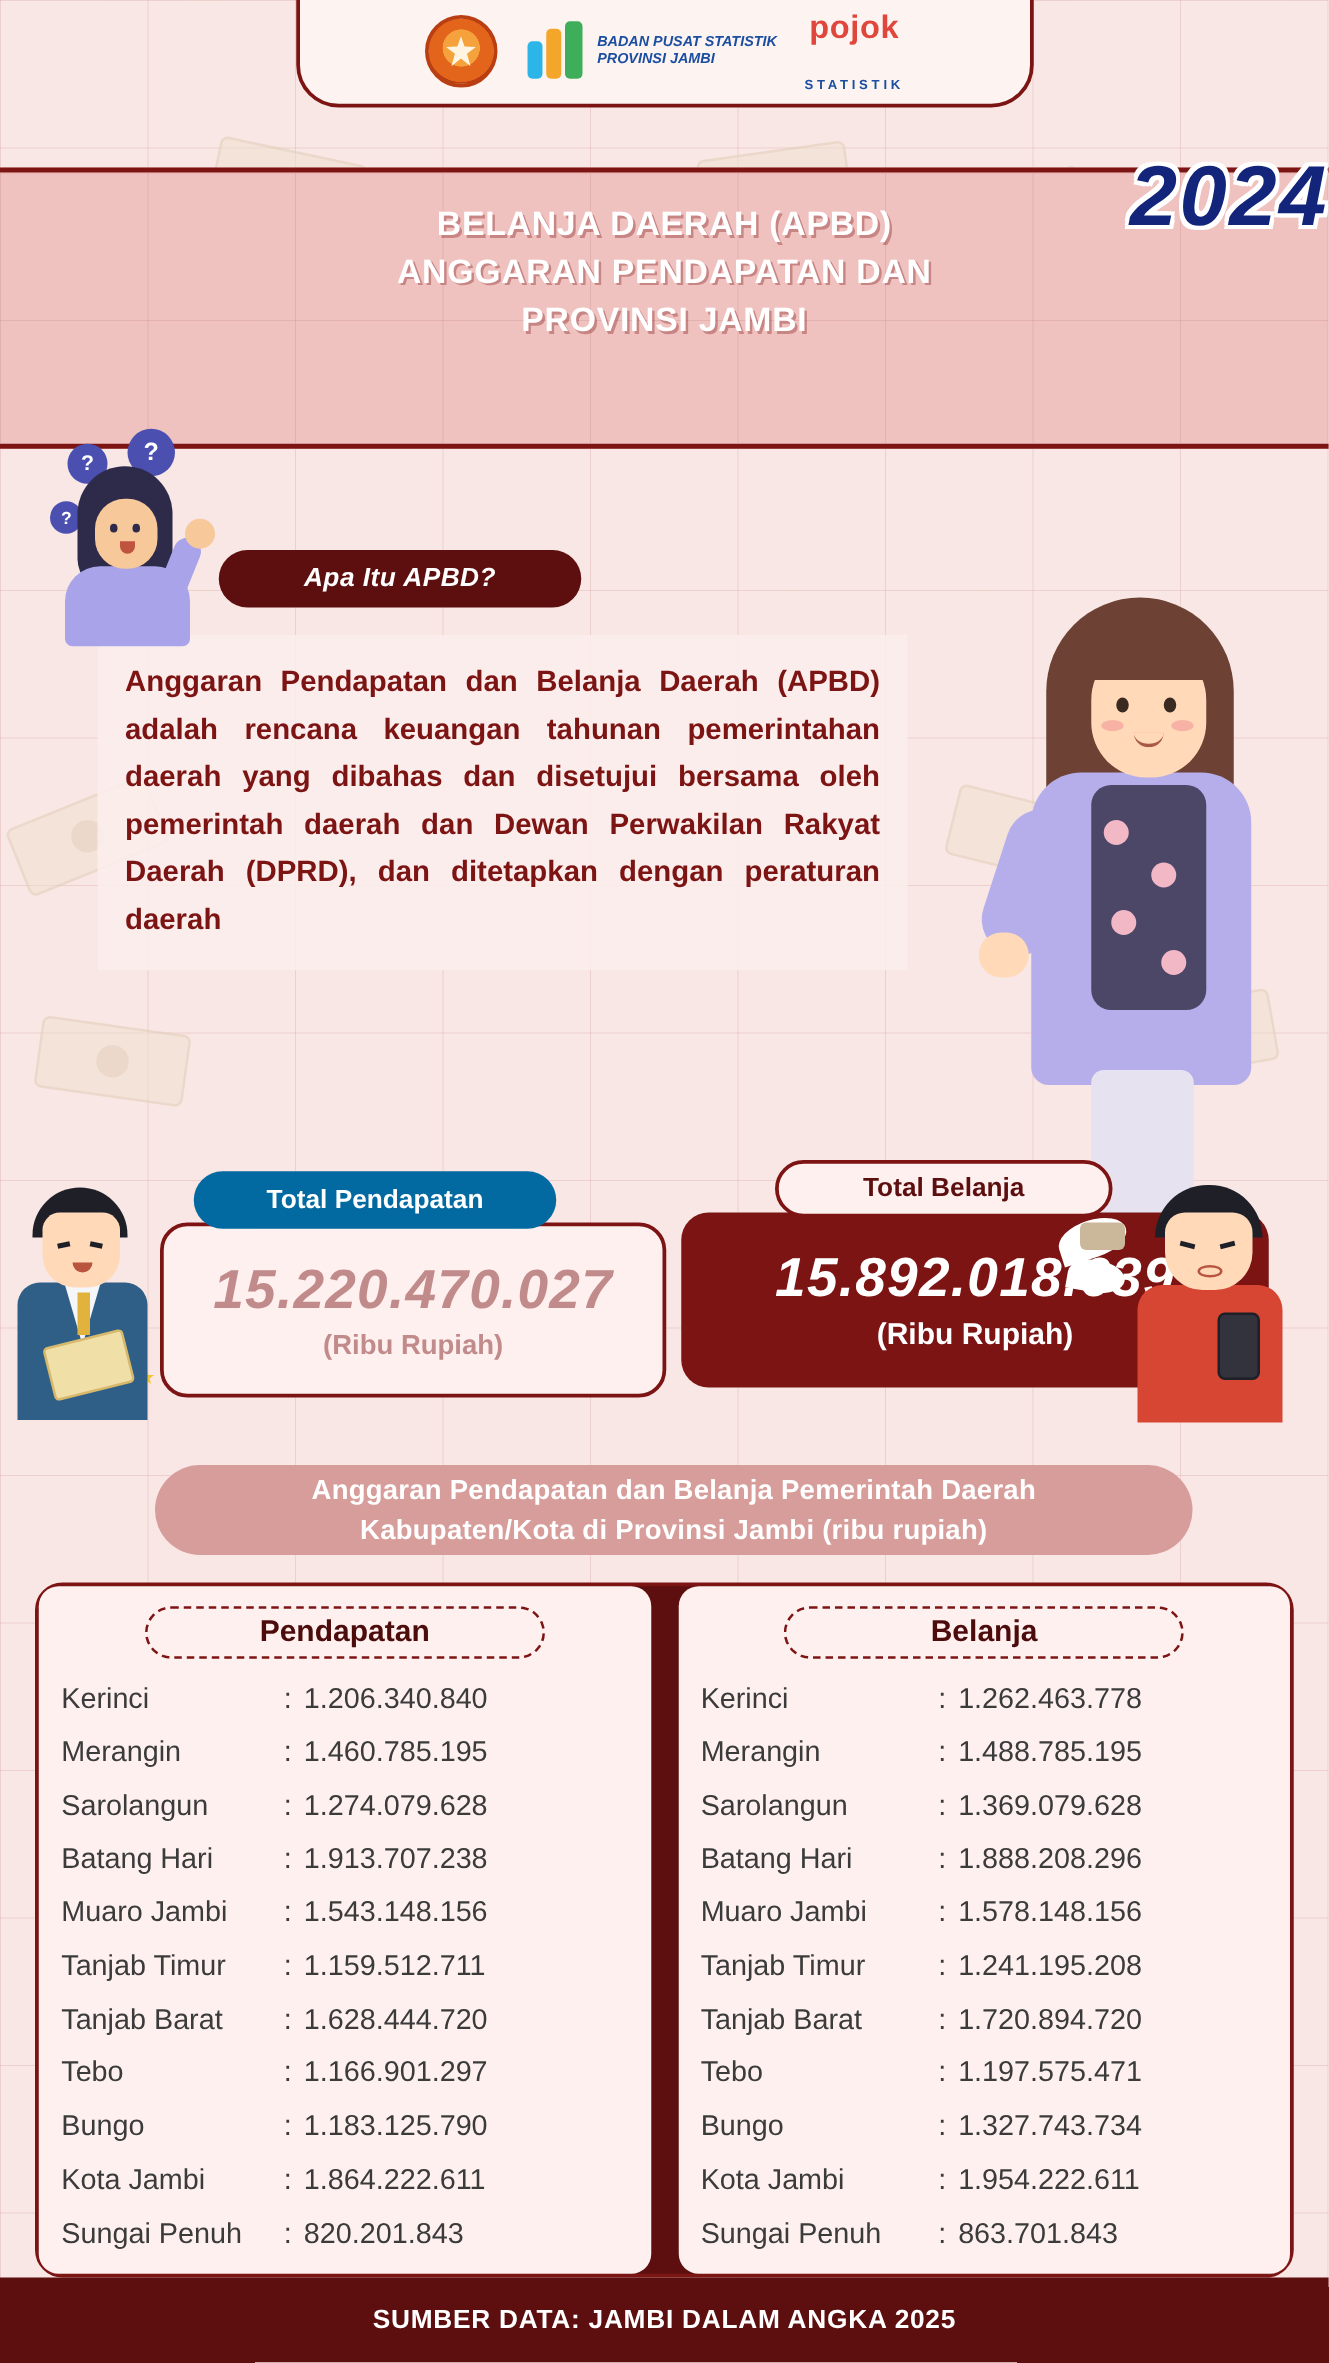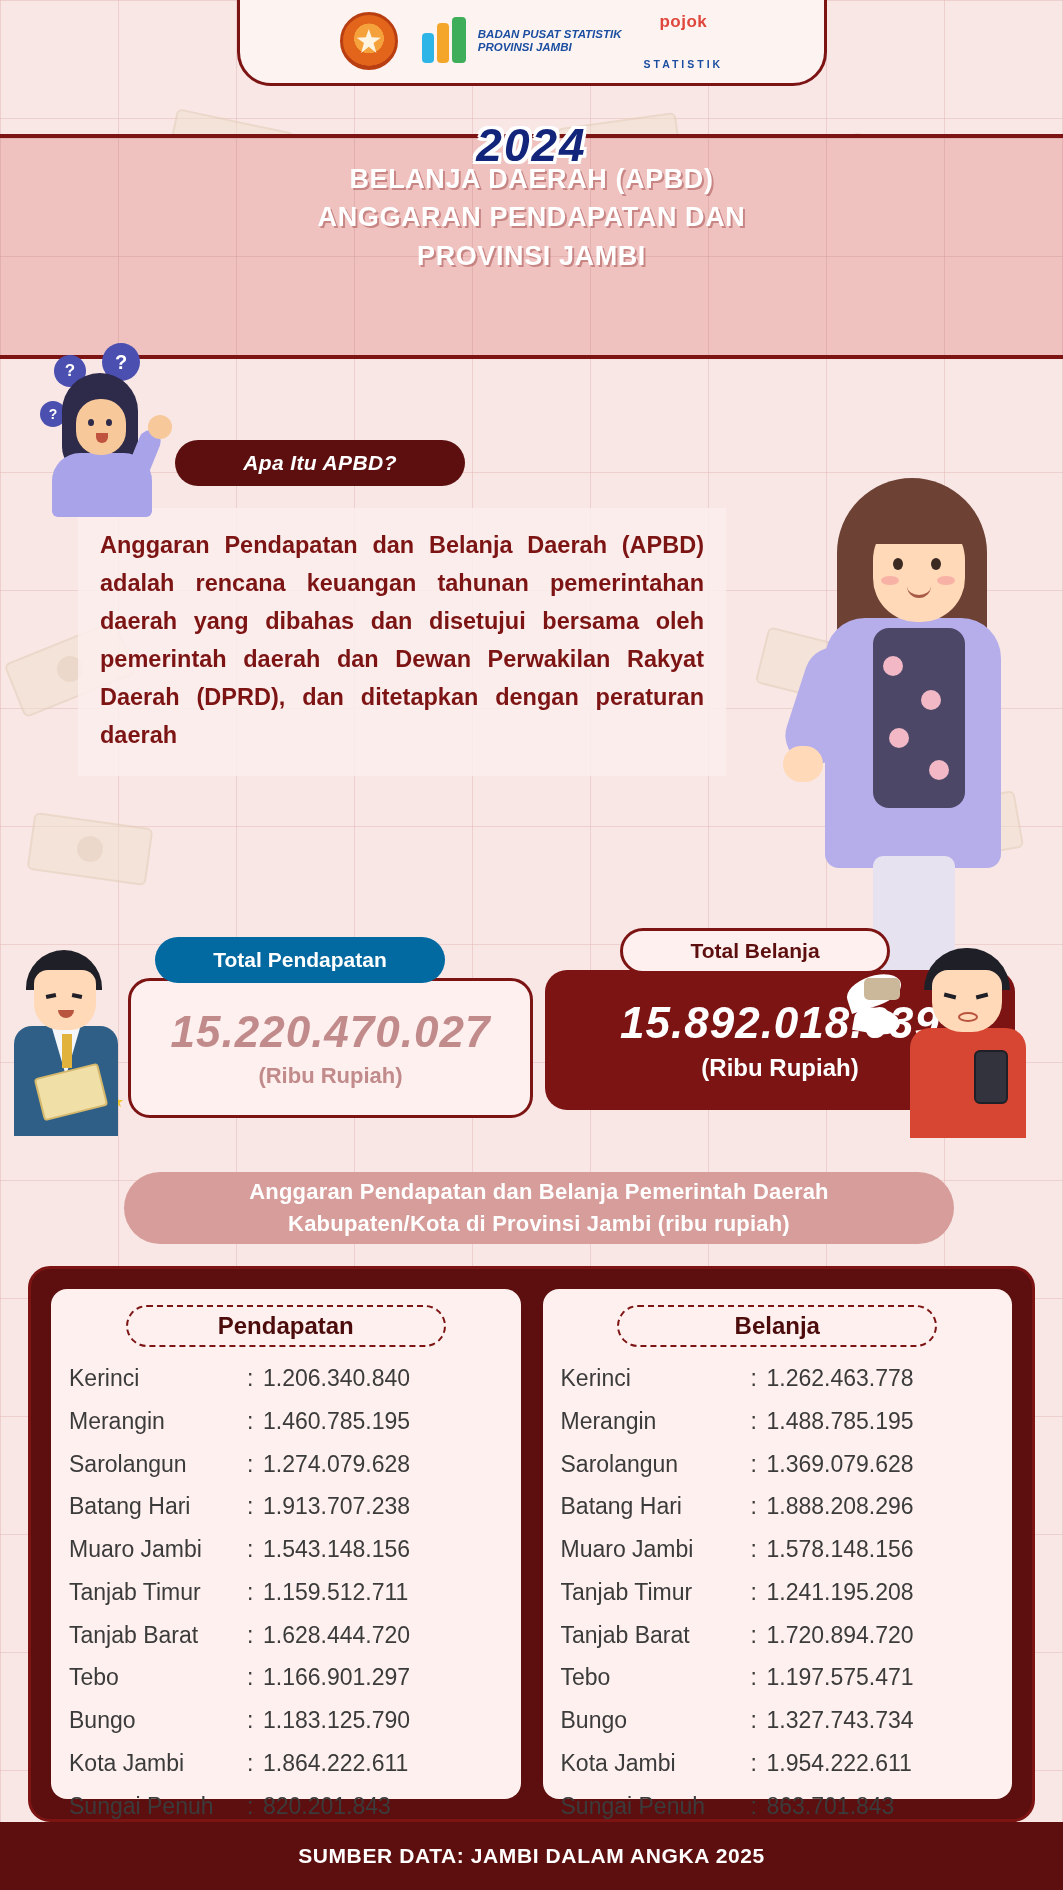--- a/index.html
+++ b/index.html
@@ -78,21 +78,21 @@
   .bps-logo { display: flex; align-items: center; gap: 8px; }
   .bps-mark { position: relative; width: 50px; height: 48px; flex: none; }
   .bps-mark i {
     position: absolute; display: block; border-radius: 4px;
   }
   .bps-mark i:nth-child(1){ left:2px;  top:16px; width:12px; height:30px; background:#2eb5e8; }
   .bps-mark i:nth-child(2){ left:17px; top:6px;  width:12px; height:40px; background:#f4a62a; }
   .bps-mark i:nth-child(3){ left:32px; top:0px;  width:14px; height:46px; background:#3fae5a; }
   .bps-text { font-size: 11.5px; font-weight: bold; color: #1b4ea0; line-height: 1.15; font-style: italic; }
   .pojok { text-align: center; }
-  .pojok-top { font-size: 17px; font-weight: bold; color: #e0473c; letter-spacing: .5px; line-height: 1; }
+  .pojok-top { font-size: 26px; font-weight: bold; color: #e0473c; letter-spacing: .5px; line-height: 1; }
   .pojok-bottom { font-size: 10.5px; font-weight: bold; color: #1b4ea0; letter-spacing: 3px; margin-top: 28px; }
 
   
   .title-band {
     position: absolute;
     top: 134px; left: 0; right: 0;
     height: 225px;
     background: #efc2c0;
     border-top: 4px solid #7d1414;
     border-bottom: 4px solid #7d1414;
@@ -115,22 +115,22 @@
     color: #ffffff;
     letter-spacing: .6px;
     line-height: 1.42;
     text-shadow: 2px 2px 0 rgba(125,20,20,.35);
     z-index: 2;
   }
   .year {
     position: absolute;
     left: 0; right: 0;
     top: 118px;
-    text-align: center;
-    font-size: 46px;
+    text-align: right;
+    font-size: 68px;
     font-weight: bold;
     font-style: italic;
     color: #12257a;
     letter-spacing: 2px;
     z-index: 3;
     text-shadow:
       3px 0 0 #fff, -3px 0 0 #fff, 0 3px 0 #fff, 0 -3px 0 #fff,
       3px 3px 0 #fff, -3px -3px 0 #fff, 3px -3px 0 #fff, -3px 3px 0 #fff;
   }
 
@@ -293,21 +293,20 @@
   .panel {
     position: absolute;
     top: 1266px; left: 28px;
     width: 1007px; height: 556px;
     background: #5d0f0f;
     border: 3px solid #7d1414;
     border-radius: 22px;
     z-index: 4;
     display: flex;
     gap: 22px;
-    padding: 20px;
   }
   .col {
     flex: 1;
     background: #fdf0ee;
     border-radius: 16px;
     padding: 16px 18px 12px 18px;
     position: relative;
   }
   .col-head {
     margin: 0 auto 10px auto;

